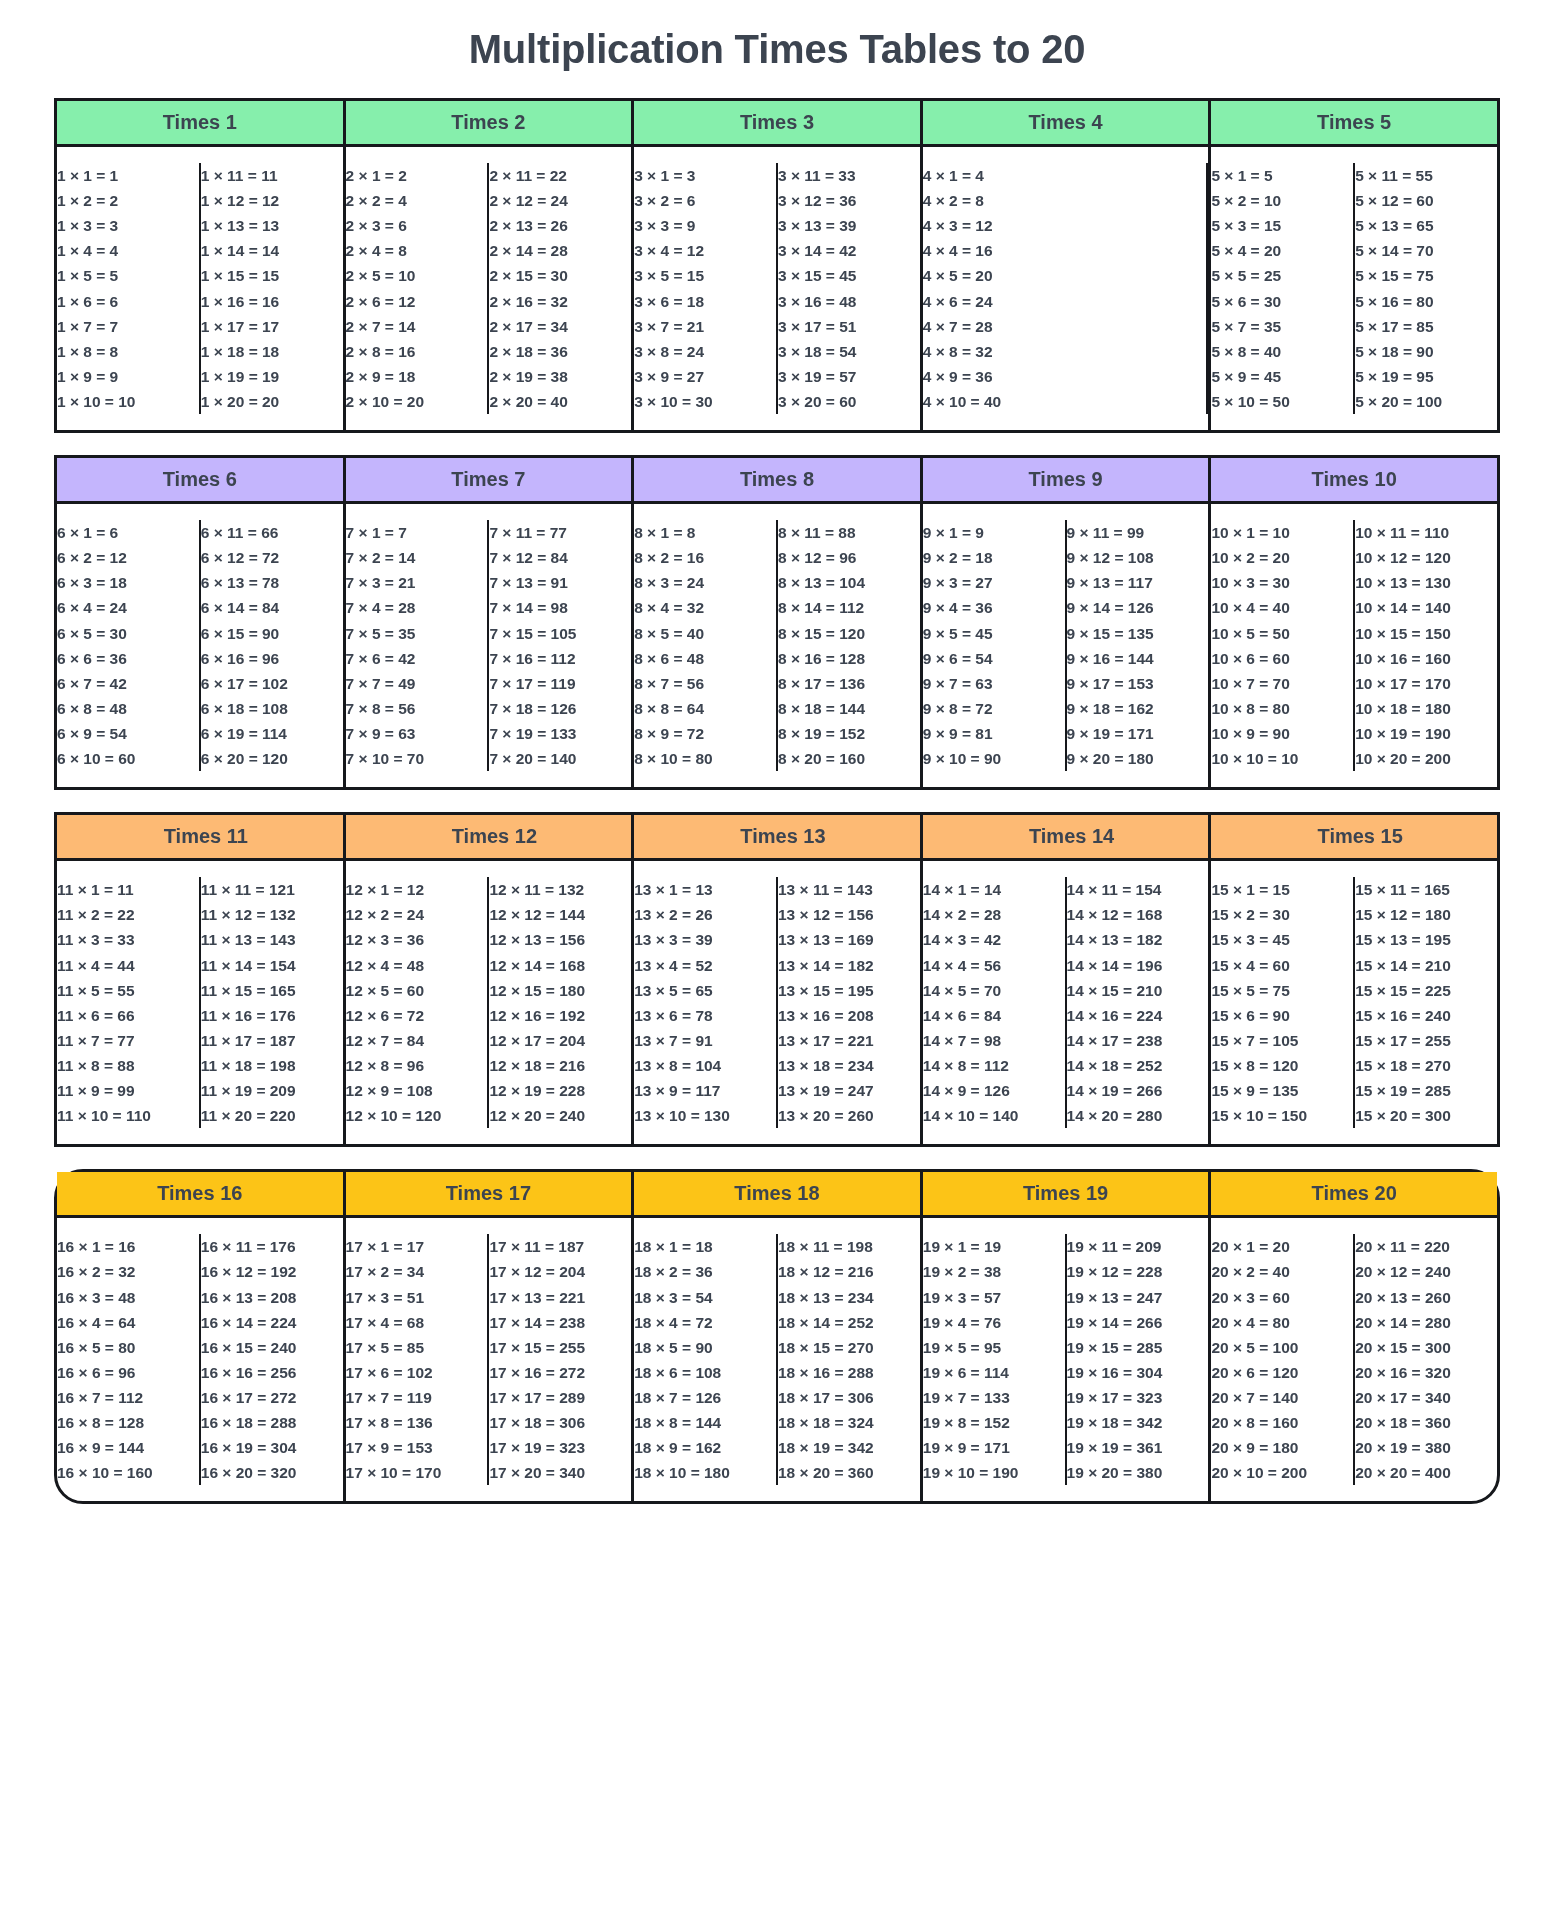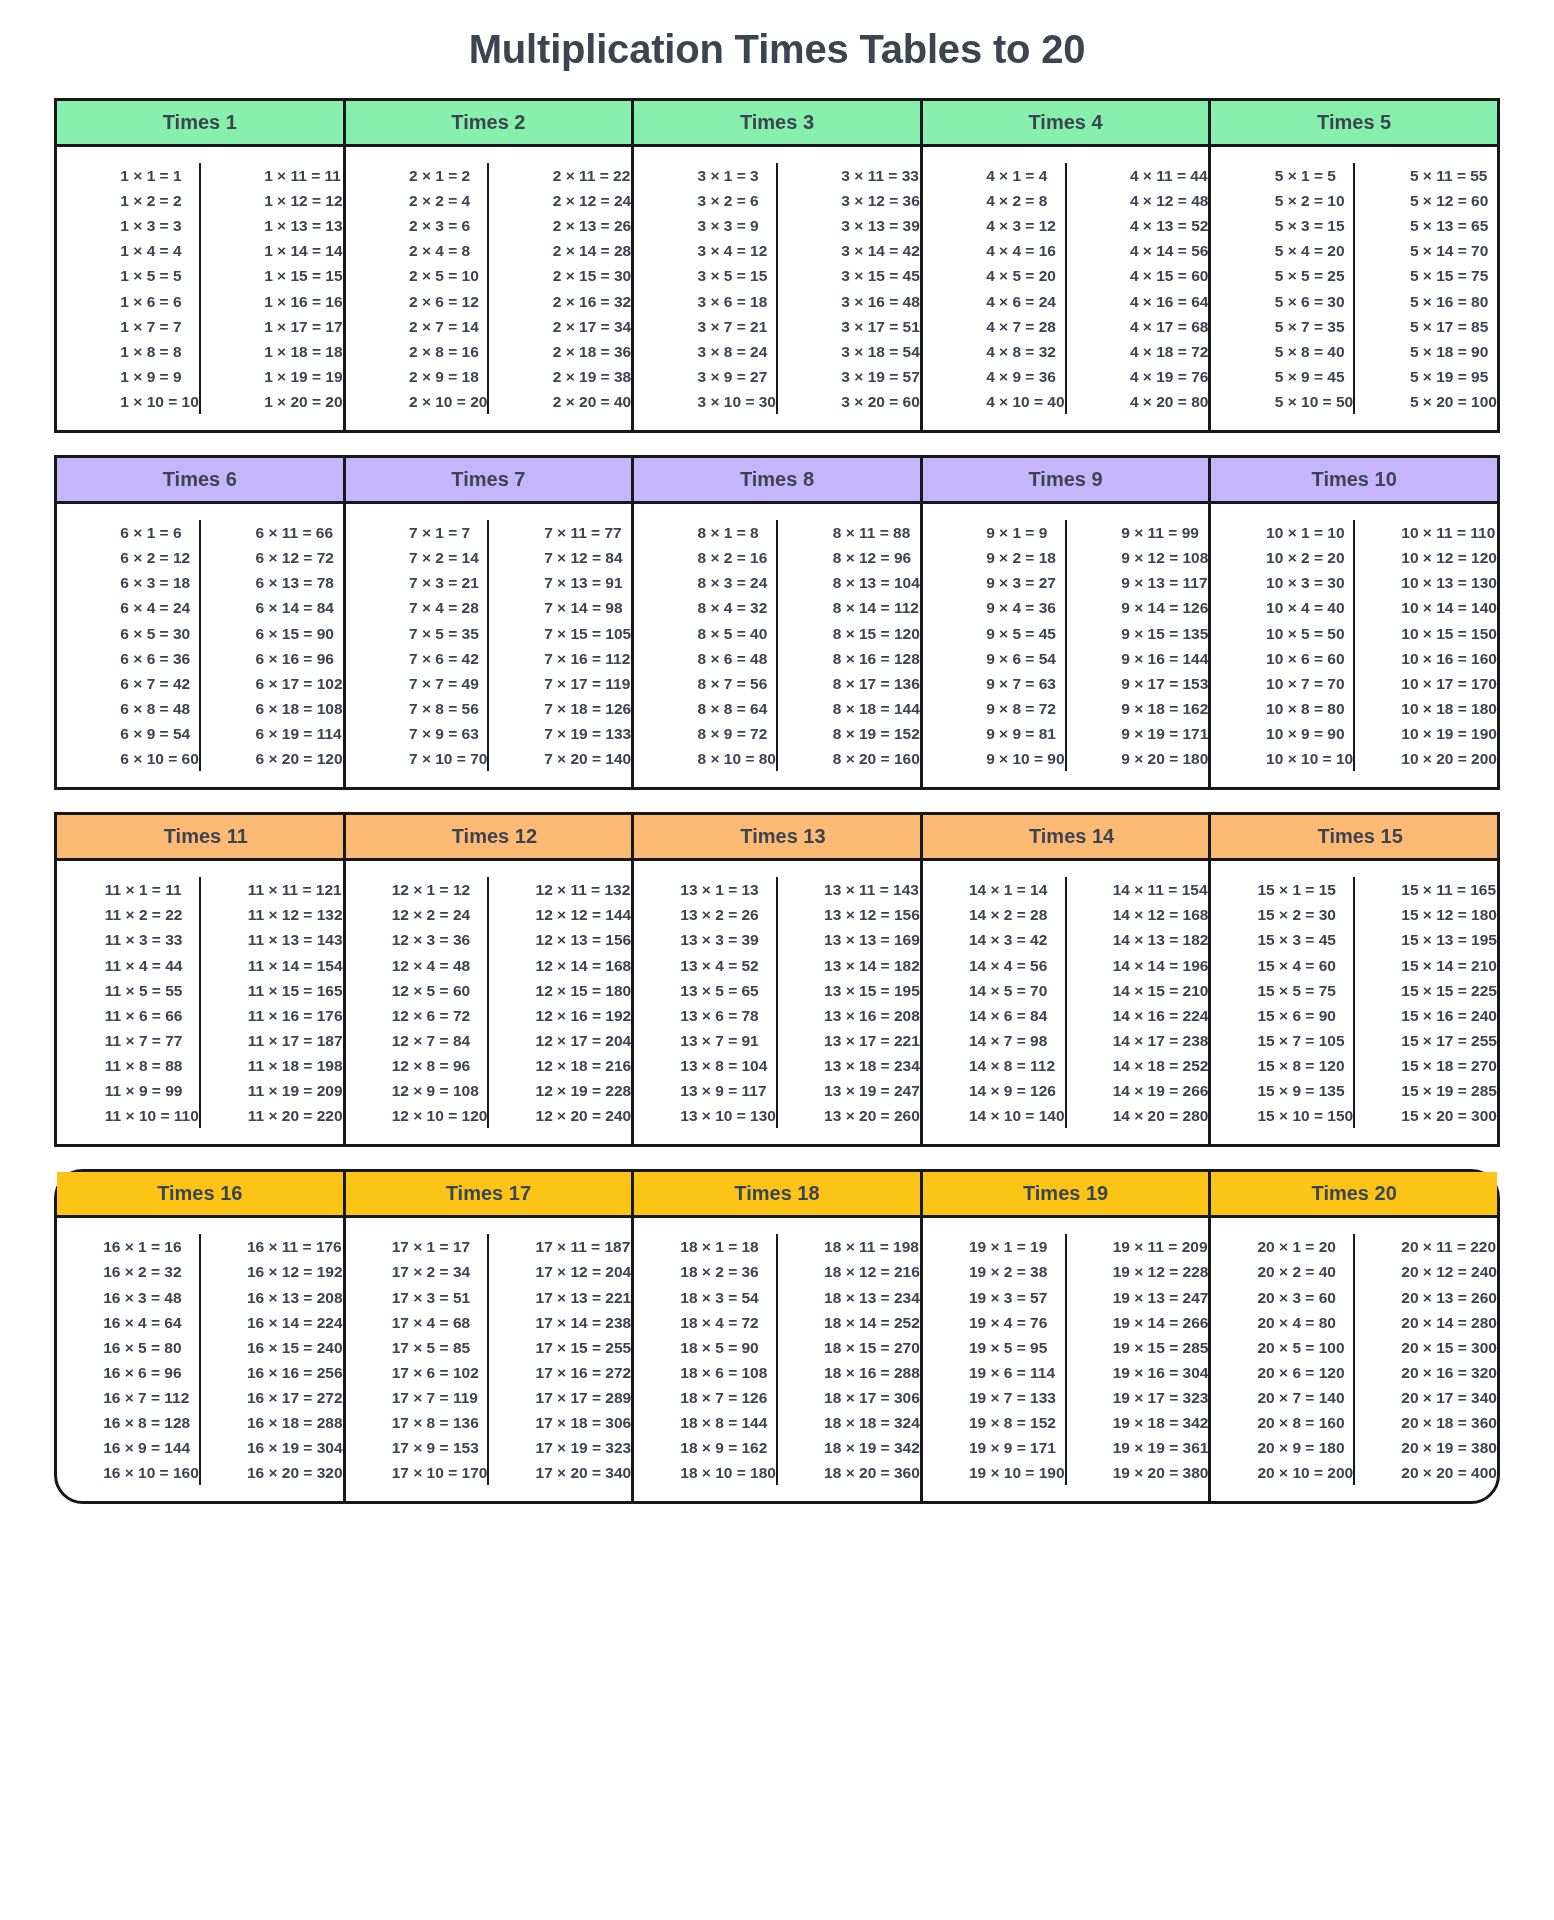--- a/index.html
+++ b/index.html
@@ -72,21 +72,21 @@
     flex: 1 1 auto;
     padding-top: 16px;
     padding-bottom: 16px;
     box-sizing: border-box;
   }
 
   .col {
     flex: 1 1 0;
     display: flex;
     flex-direction: column;
-    align-items: flex-end;
+    align-items: flex-start;
     min-width: 0;
   }
   .col.col-left {
     border-right: 2px solid #16181c;
   }
 
   .eq {
     font-size: 15.5px;
     font-weight: bold;
     color: #3c4450;
@@ -219,34 +219,20 @@
                 <div class="eq">4 × 3 = 12</div>
                 <div class="eq">4 × 4 = 16</div>
                 <div class="eq">4 × 5 = 20</div>
                 <div class="eq">4 × 6 = 24</div>
                 <div class="eq">4 × 7 = 28</div>
                 <div class="eq">4 × 8 = 32</div>
                 <div class="eq">4 × 9 = 36</div>
                 <div class="eq">4 × 10 = 40</div>
               </div>
             </div>
-            <div class="col col-right">
-              <div>
-                <div class="eq">4 × 11 = 44</div>
-                <div class="eq">4 × 12 = 48</div>
-                <div class="eq">4 × 13 = 52</div>
-                <div class="eq">4 × 14 = 56</div>
-                <div class="eq">4 × 15 = 60</div>
-                <div class="eq">4 × 16 = 64</div>
-                <div class="eq">4 × 17 = 68</div>
-                <div class="eq">4 × 18 = 72</div>
-                <div class="eq">4 × 19 = 76</div>
-                <div class="eq">4 × 20 = 80</div>
-              </div>
-            </div>
           </div>
         </div>
         <div class="block">
           <div class="block-header hdr-purple">Times 5</div>
           <div class="block-body">
             <div class="col col-left">
               <div>
                 <div class="eq">5 × 1 = 5</div>
                 <div class="eq">5 × 2 = 10</div>
                 <div class="eq">5 × 3 = 15</div>

